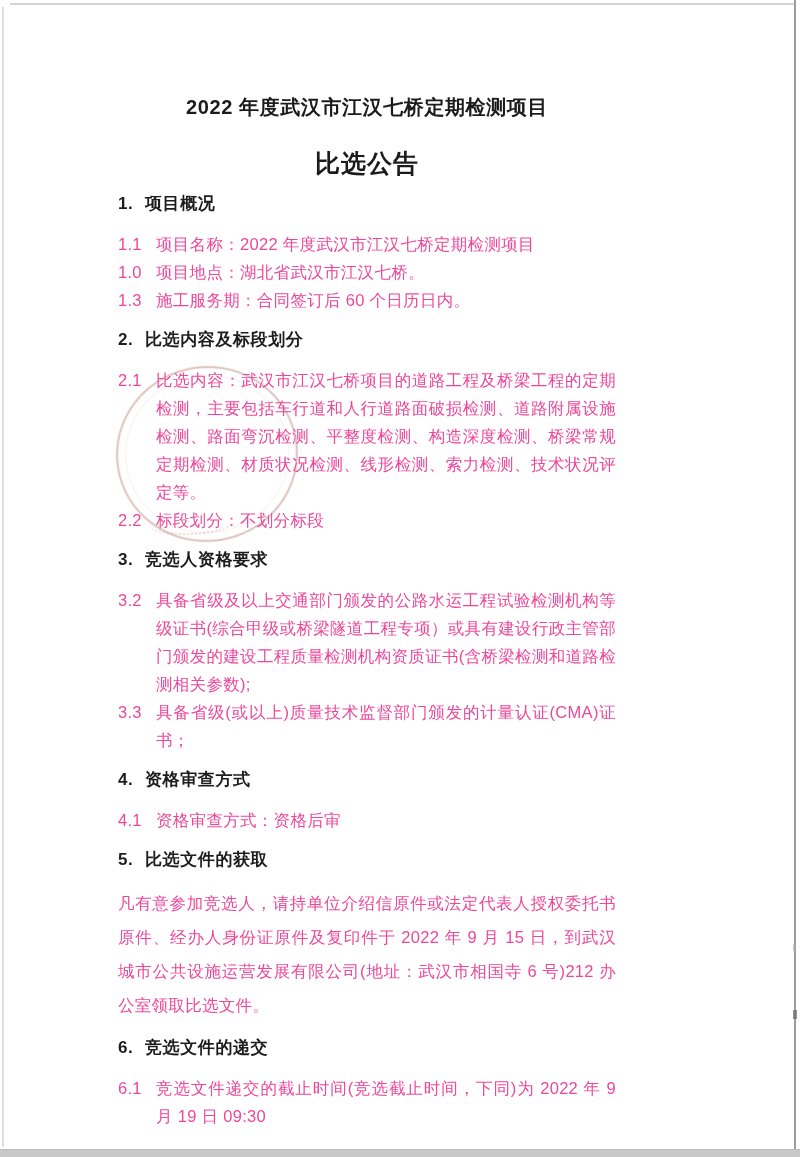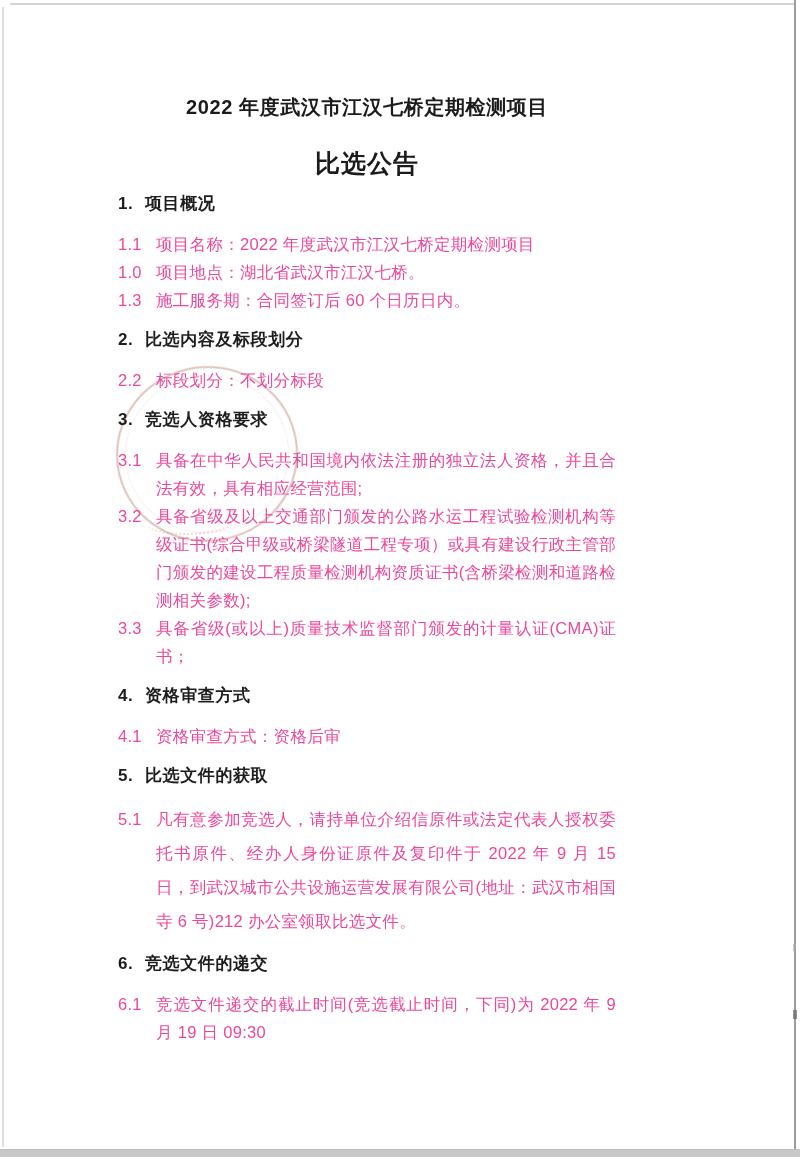--- a/index.html
+++ b/index.html
@@ -156,34 +156,34 @@
             <span class="no">1.3</span>
             <span class="txt">施工服务期：合同签订后 60 个日历日内。</span>
           </div>
         </section>
         <section class="sec">
           <div class="sec-heading">
             <span class="no">2.</span>
             <span>比选内容及标段划分</span>
           </div>
           <div class="item">
+            <span class="no">2.1</span>
+            <span class="txt">比选内容：武汉市江汉七桥项目的道路工程及桥梁工程的定期检测，主要包括车行道和人行道路面破损检测、道路附属设施检测、路面弯沉检测、平整度检测、构造深度检测、桥梁常规定期检测、材质状况检测、线形检测、索力检测、技术状况评定等。</span>
+          </div>
+          <div class="item">
             <span class="no">2.2</span>
             <span class="txt">标段划分：不划分标段</span>
           </div>
         </section>
         <section class="sec">
           <div class="sec-heading">
             <span class="no">3.</span>
             <span>竞选人资格要求</span>
           </div>
           <div class="item">
-            <span class="no">3.1</span>
-            <span class="txt">具备在中华人民共和国境内依法注册的独立法人资格，并且合法有效，具有相应经营范围;</span>
-          </div>
-          <div class="item">
             <span class="no">3.2</span>
             <span class="txt">具备省级及以上交通部门颁发的公路水运工程试验检测机构等级证书(综合甲级或桥梁隧道工程专项）或具有建设行政主管部门颁发的建设工程质量检测机构资质证书(含桥梁检测和道路检测相关参数);</span>
           </div>
           <div class="item">
             <span class="no">3.3</span>
             <span class="txt">具备省级(或以上)质量技术监督部门颁发的计量认证(CMA)证书；</span>
           </div>
         </section>
         <section class="sec">
           <div class="sec-heading">
@@ -194,21 +194,20 @@
             <span class="no">4.1</span>
             <span class="txt">资格审查方式：资格后审</span>
           </div>
         </section>
         <section class="sec">
           <div class="sec-heading">
             <span class="no">5.</span>
             <span>比选文件的获取</span>
           </div>
           <div class="item wide">
-            <span class="no">5.1</span>
             <span class="txt">凡有意参加竞选人，请持单位介绍信原件或法定代表人授权委托书原件、经办人身份证原件及复印件于 2022 年 9 月 15 日，到武汉城市公共设施运营发展有限公司(地址：武汉市相国寺 6 号)212 办公室领取比选文件。</span>
           </div>
         </section>
         <section class="sec">
           <div class="sec-heading">
             <span class="no">6.</span>
             <span>竞选文件的递交</span>
           </div>
           <div class="item">
             <span class="no">6.1</span>

